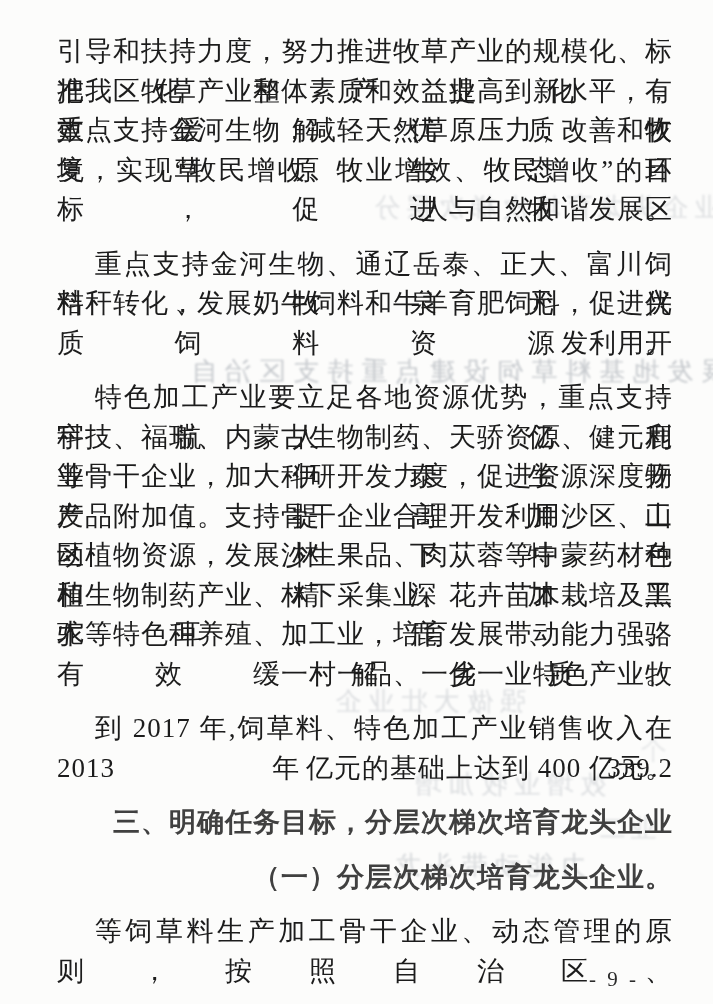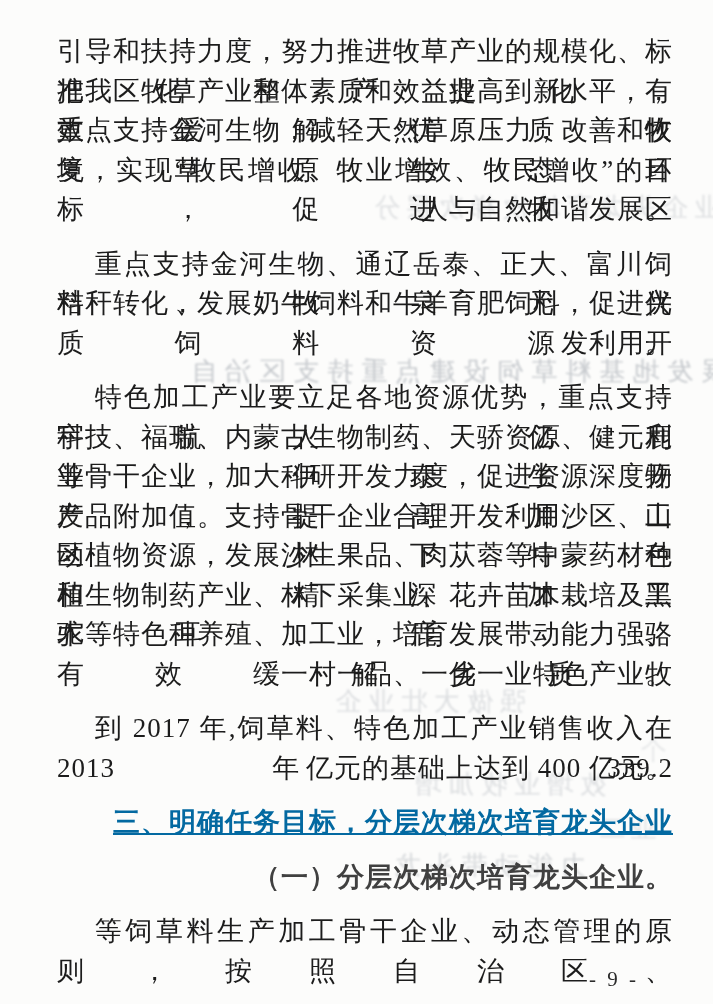--- a/index.html
+++ b/index.html
@@ -29,23 +29,22 @@
     text-align: right;
   }
   .just {
     text-align: justify;
     text-align-last: justify;
   }
   .indent { text-indent: 1.4em; }
   .h1 {
     font-family: "Liberation Sans", sans-serif;
     font-weight: 700;
-    color: #0369a1;
+    color: #404040;
     text-indent: 1.55em;
-    text-decoration: underline;
   }
   .h2 {
     font-weight: 700;
     color: #404040;
     text-indent: 1.1em;
   }
   .pageno {
     position: absolute;
     right: 74px;
     bottom: 12px;

